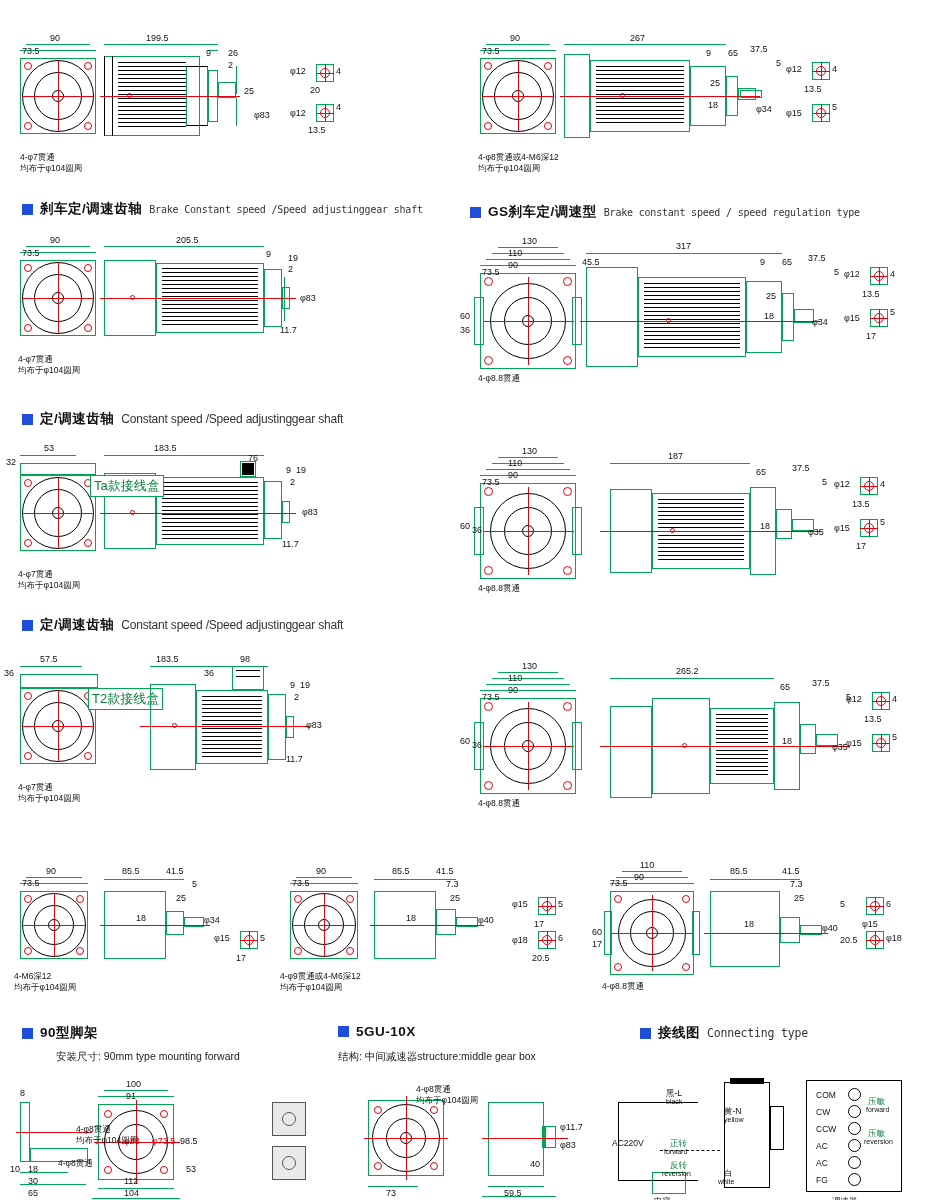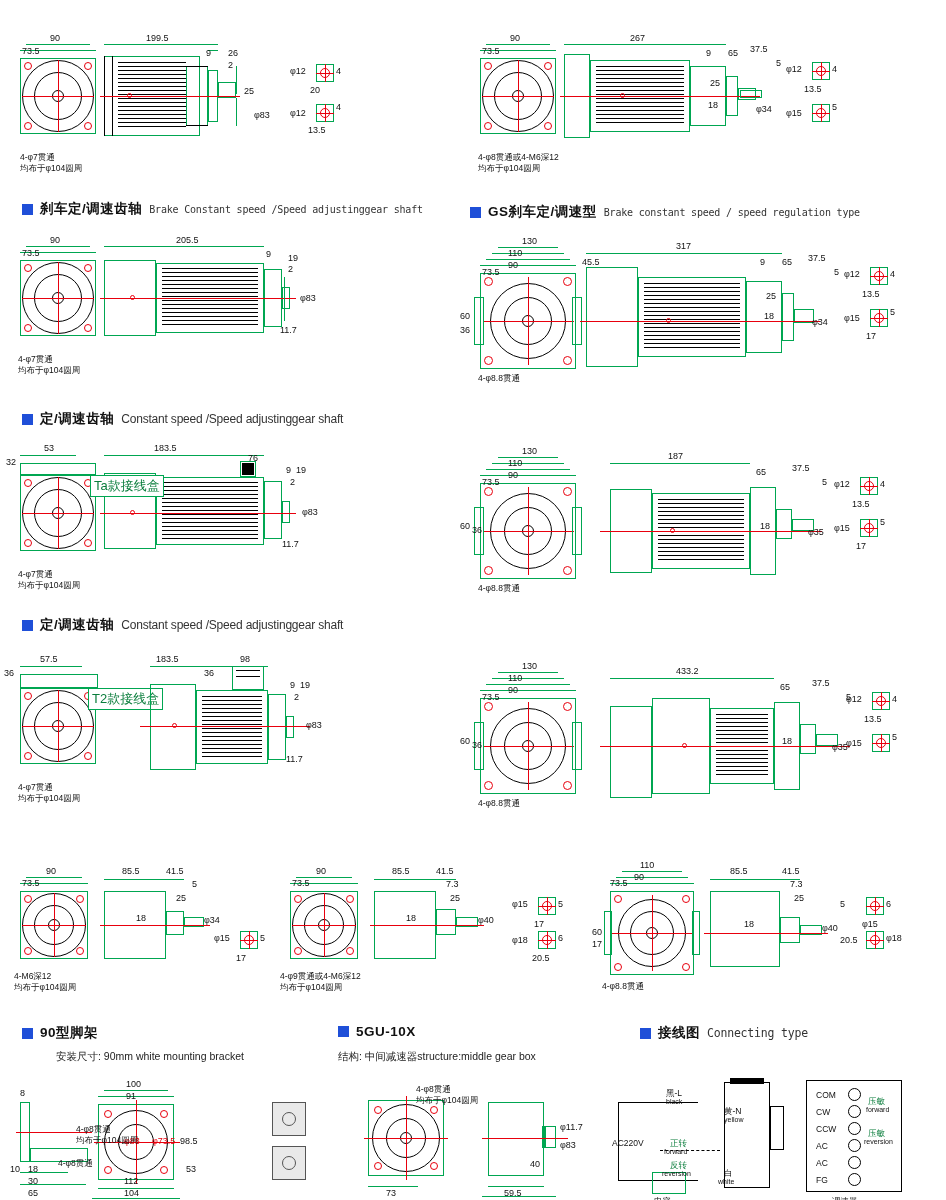--- a/index.html
+++ b/index.html
@@ -466,21 +466,21 @@
   <div class="g" style="left:150px;top:86px;width:42px;height:92px;"></div>
   <div class="g" style="left:192px;top:78px;width:58px;height:96px;"></div>
   <div class="g" style="left:250px;top:88px;width:64px;height:76px;"></div>
   <div class="hatch" style="left:256px;top:94px;width:52px;height:64px;"></div>
   <div class="g" style="left:314px;top:82px;width:26px;height:88px;"></div>
   <div class="g" style="left:340px;top:104px;width:16px;height:30px;"></div>
   <div class="g" style="left:356px;top:114px;width:22px;height:12px;"></div>
   <div class="rl" style="left:140px;top:125.5px;width:250px;height:1px;"></div>
   <div class="rcirc" style="left:222px;top:123px;width:5px;height:5px;"></div>
   <div class="gl" style="left:150px;top:58px;width:164px;height:1px;"></div>
-  <div class="dim" style="left:216px;top:46px;">433.2</div>
+  <div class="dim" style="left:216px;top:46px;">265.2</div>
   <div class="dim" style="left:320px;top:62px;">65</div>
   <div class="dim" style="left:352px;top:58px;">37.5</div>
   <div class="dim" style="left:386px;top:72px;">5</div>
   <div class="dim" style="left:322px;top:116px;">18</div>
   <div class="dim" style="left:372px;top:122px;">φ35</div>
 
   <div class="xh" style="left:412px;top:72px;width:18px;height:18px;">
     <div class="gb"></div>
         <div class="rc" style="width:10px;height:10px;"></div>
         <div class="hx"></div>
@@ -637,21 +637,21 @@
         <div class="rc" style="width:10px;height:10px;"></div>
         <div class="hx"></div>
         <div class="vx"></div>
   </div>
   <div class="dim" style="left:250px;top:80px;">20.5</div>
   <div class="dim" style="left:296px;top:78px;">φ18</div>
   <div class="dim" style="left:270px;top:98px;"></div>
 </div>
 
 <div class="blk" style="left:0;top:1040px;width:330px;height:160px;">
-  <div class="sub" style="left:56px;top:10px;">安装尺寸: 90mm white mounting bracket</div>
+  <div class="sub" style="left:56px;top:10px;">安装尺寸: 90mm type mounting forward</div>
 
   <div class="g" style="left:20px;top:62px;width:10px;height:60px;"></div>
   <div class="g" style="left:30px;top:108px;width:58px;height:14px;"></div>
   <div class="rl" style="left:16px;top:92px;width:76px;height:1px;"></div>
   <div class="dim" style="left:20px;top:48px;">8</div>
   <div class="dim" style="left:10px;top:124px;">10</div>
   <div class="dim" style="left:28px;top:124px;">18</div>
   <div class="dim" style="left:28px;top:136px;">30</div>
   <div class="dim" style="left:28px;top:148px;">65</div>
   <div class="gl" style="left:20px;top:132px;width:48px;height:1px;"></div>

